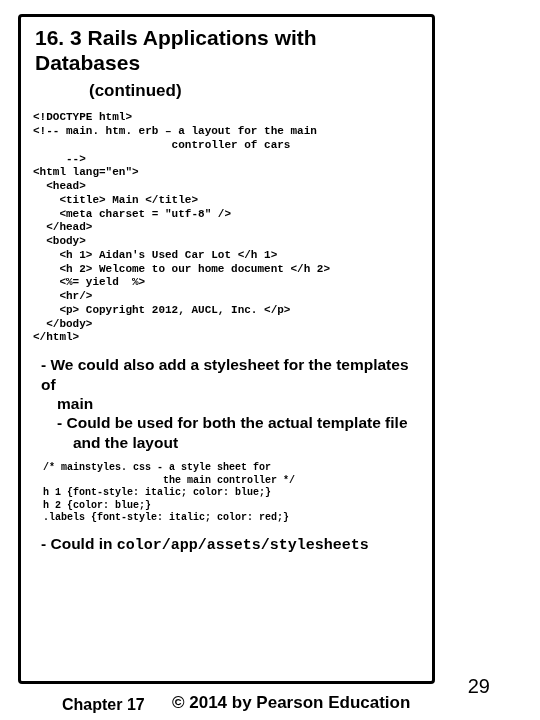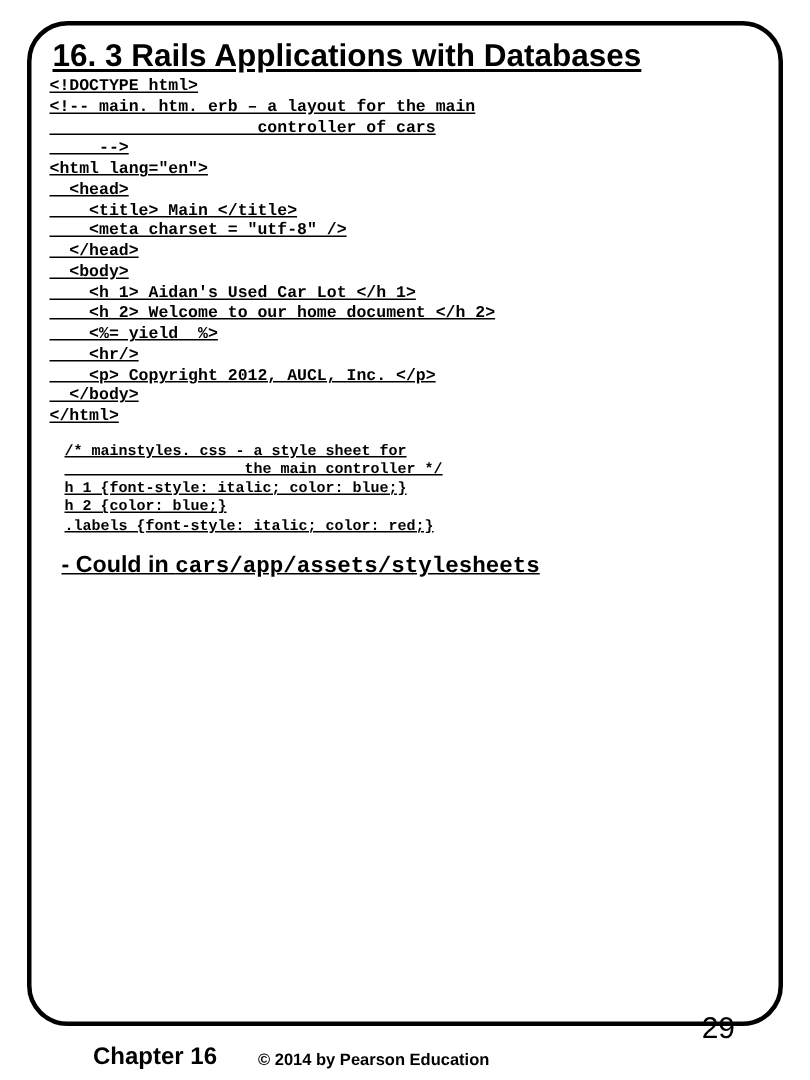--- a/index.html
+++ b/index.html
@@ -8,28 +8,27 @@
     background: #fff;
     font-family: Arial, Helvetica, sans-serif;
     width: 540px;
     height: 720px;
     position: relative;
   }
   .slide {
     position: absolute;
     left: 18px;
     top: 14px;
-    width: 504px;
+    width: 417px;
     height: 670px;
     border: 3px solid #000;
-    border-radius: 27px;
+    border-radius: 4px;
     box-sizing: border-box;
     padding: 8px 12px 0 12px;
     overflow: hidden;
-    text-decoration: underline;
   }
   .title {
     font-size: 21px;
     font-weight: bold;
     margin: 0 2px 2px 2px;
     line-height: 1.2;
   }
   .subtitle {
     font-size: 17px;
     font-weight: bold;
@@ -81,63 +80,70 @@
     position: absolute;
     left: 62px;
     bottom: 0;
     font-size: 16px;
     font-weight: bold;
   }
   .footer .copyright {
     position: absolute;
     left: 172px;
     bottom: 1px;
-    font-size: 11px;
+    font-size: 17px;
     font-weight: bold;
   }
   .footer .pagenum {
     position: absolute;
     right: 50px;
     bottom: 16px;
     font-size: 20px;
   }
 </style>
 </head>
 <body>
 
 <div class="slide">
   <div class="title">16. 3 Rails Applications with Databases</div>
+  <div class="subtitle">(continued)</div>
 
   <div class="code">&lt;!DOCTYPE html&gt;
 &lt;!-- main. htm. erb – a layout for the main
                      controller of cars
      --&gt;
 &lt;html lang="en"&gt;
   &lt;head&gt;
     &lt;title&gt; Main &lt;/title&gt;
     &lt;meta charset = "utf-8" /&gt;
   &lt;/head&gt;
   &lt;body&gt;
     &lt;h 1&gt; Aidan's Used Car Lot &lt;/h 1&gt;
     &lt;h 2&gt; Welcome to our home document &lt;/h 2&gt;
     &lt;%= yield  %&gt;
     &lt;hr/&gt;
     &lt;p&gt; Copyright 2012, AUCL, Inc. &lt;/p&gt;
   &lt;/body&gt;
 &lt;/html&gt;</div>
 
+  <div class="bullets">
+    <div class="b1">- We could also add a stylesheet for the templates of</div>
+    <div class="b1-cont">main</div>
+    <div class="b2">- Could be used for both the actual template file</div>
+    <div class="b2-cont">and the layout</div>
+  </div>
 
   <div class="code2">/* mainstyles. css - a style sheet for
                     the main controller */
 h 1 {font-style: italic; color: blue;}
 h 2 {color: blue;}
 .labels {font-style: italic; color: red;}</div>
 
   <div class="stored">
-    <span>- Could in </span><span class="mono">cars/app/assets/stylesheets</span>
+    <span>- Could in </span><span class="mono">color/app/assets/stylesheets</span>
   </div>
 </div>
 
 <div class="footer">
-  <div class="chapter">Chapter 16</div>
+  <div class="chapter">Chapter 17</div>
   <div class="copyright">© 2014 by Pearson Education</div>
   <div class="pagenum">29</div>
 </div>
 
 </body></html>

